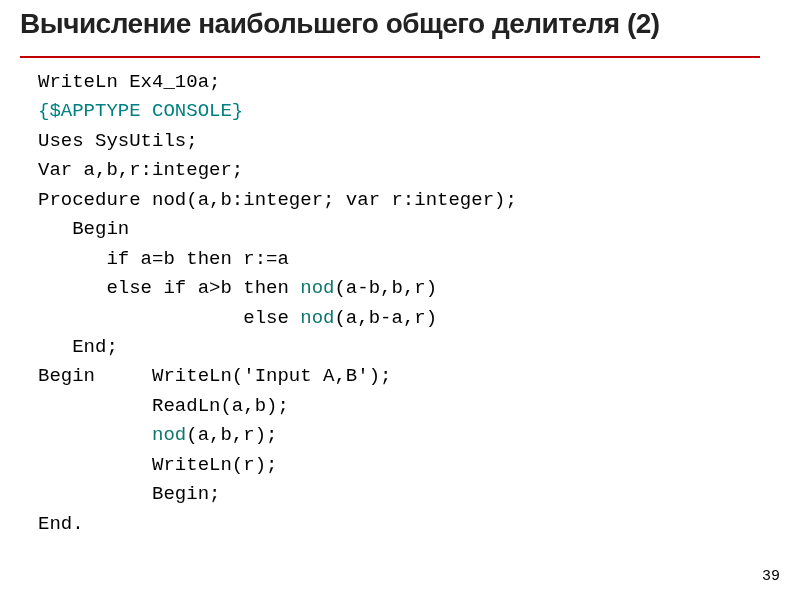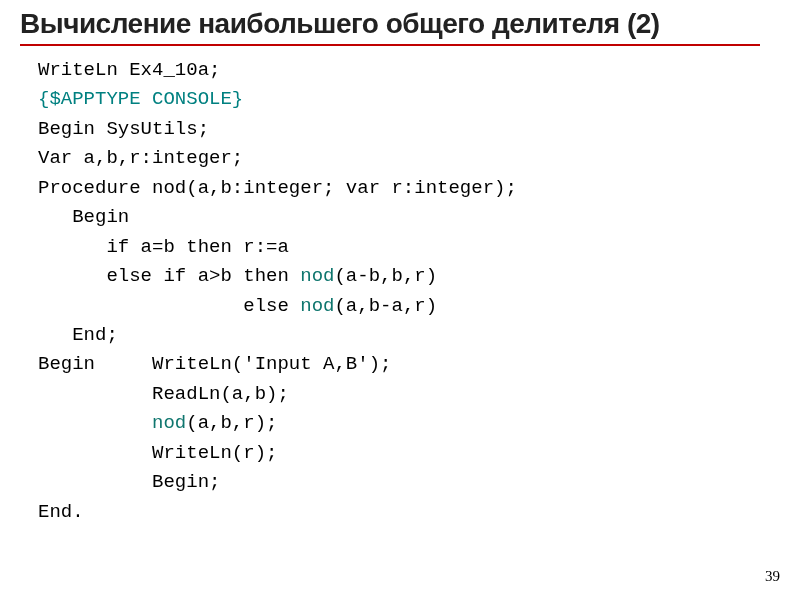--- a/index.html
+++ b/index.html
@@ -14,21 +14,21 @@
   .slide {
     width: 800px;
     height: 600px;
     position: relative;
     box-sizing: border-box;
   }
   .title {
     font-size: 28px;
     font-weight: bold;
     color: #222;
-    padding: 8px 20px 4px 20px;
+    padding: 8px 20px 16px 20px;
     letter-spacing: -0.5px;
   }
   .underline {
     height: 2px;
     background: #c00000;
     margin: 0 20px 10px 20px;
     width: 740px;
   }
   .code {
     font-family: "Courier New", Courier, monospace;
@@ -39,35 +39,35 @@
     white-space: pre;
   }
   .directive { color: #008080; }
   .hl { color: #0f766e; }
   .pagenum {
     position: absolute;
     right: 20px;
     bottom: 15px;
     font-size: 15px;
     color: #000;
-    font-family: Liberation Serif, serif;
+    font-family: Liberation Mono, monospace;
     margin-top: 20px;
   }
 </style>
 </head>
 <body>
 
 <div class="slide">
 
   <div class="title">Вычисление наибольшего общего делителя (2)</div>
   <div class="underline"></div>
 
   <div class="code"><span>WriteLn Ex4_10a;</span>
 <span class="directive">{$APPTYPE CONSOLE}</span>
-<span>Begin SysUtils;</span>
+<span>Uses SysUtils;</span>
 <span>Var a,b,r:integer;</span>
 <span>Procedure nod(a,b:integer; var r:integer);</span>
 <span>   Begin</span>
 <span>      if a=b then r:=a</span>
 <span>      else if a&gt;b then </span><span class="hl">nod</span><span>(a-b,b,r)</span>
 <span>                  else </span><span class="hl">nod</span><span>(a,b-a,r)</span>
 <span>   End;</span>
 <span>Begin     WriteLn('Input A,B');</span>
 <span>          ReadLn(a,b);</span>
 <span>          </span><span class="hl">nod</span><span>(a,b,r);</span>

